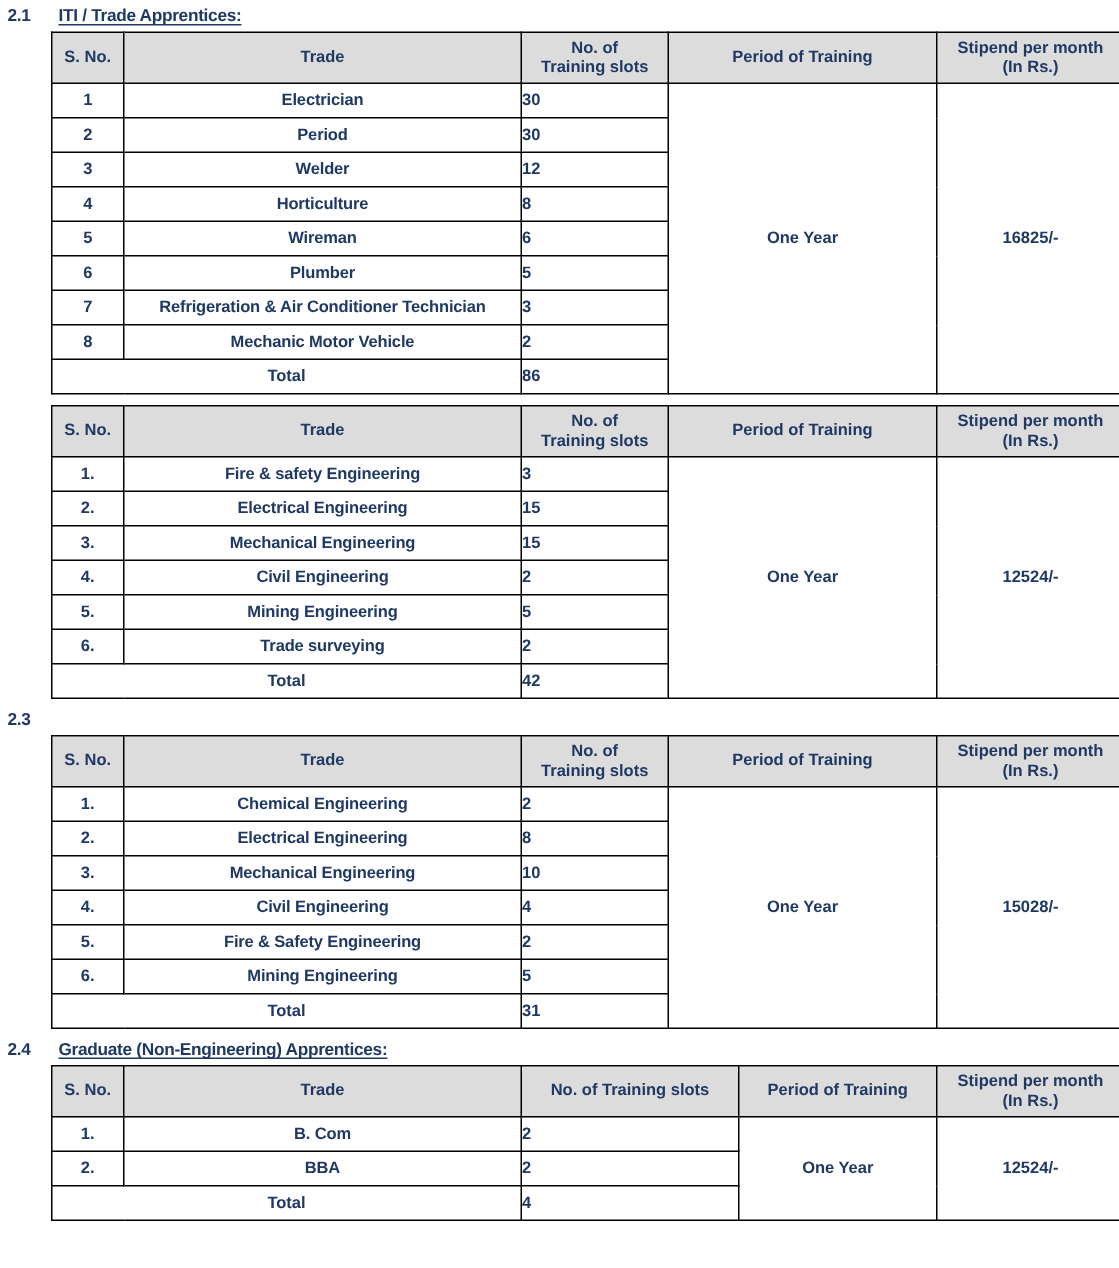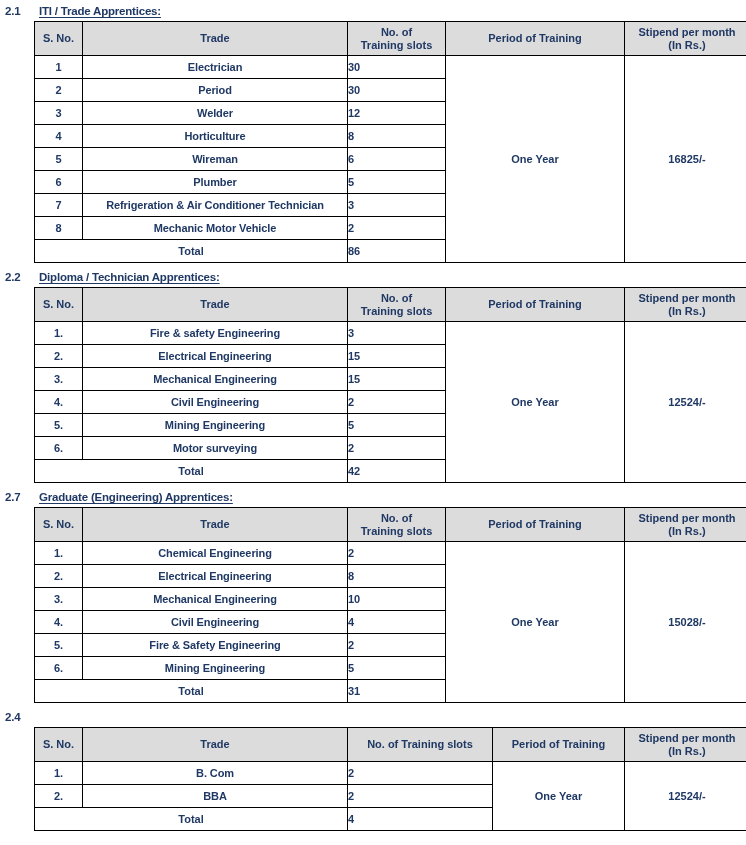--- a/index.html
+++ b/index.html
@@ -212,23 +212,89 @@
           <td class="c-total-label" colspan="2">Total</td>
           <td class="c-slots">86</td>
         </tr>
       </tbody>
     </table>
   </div>
 
   <div class="gap-2"></div>
 
   <div class="section">
+    <table class="apt">
+      <colgroup>
+        <col class="w-sno">
+          <col class="w-trade">
+          <col class="w-slots">
+          <col class="w-period">
+          <col class="w-stip">
+      </colgroup>
+      <thead>
+        <tr>
+          <th>S. No.</th>
+          <th>Trade</th>
+          <th>
+            <span class="two-line">No. of</span>
+            <span class="two-line">Training slots</span>
+          </th>
+          <th>Period of Training</th>
+          <th>
+            <span class="two-line">Stipend per month</span>
+            <span class="two-line">(In Rs.)</span>
+          </th>
+        </tr>
+      </thead>
+      <tbody>
+        <tr>
+          <td class="c-sno">1.</td>
+          <td class="c-trade">Fire &amp; safety Engineering</td>
+          <td class="c-slots">3</td>
+          <td class="c-period" rowspan="7">One Year</td>
+          <td class="c-stipend" rowspan="7">12524/-</td>
+        </tr>
+        <tr>
+          <td class="c-sno">2.</td>
+          <td class="c-trade">Electrical Engineering</td>
+          <td class="c-slots">15</td>
+        </tr>
+        <tr>
+          <td class="c-sno">3.</td>
+          <td class="c-trade">Mechanical Engineering</td>
+          <td class="c-slots">15</td>
+        </tr>
+        <tr>
+          <td class="c-sno">4.</td>
+          <td class="c-trade">Civil Engineering</td>
+          <td class="c-slots">2</td>
+        </tr>
+        <tr>
+          <td class="c-sno">5.</td>
+          <td class="c-trade">Mining Engineering</td>
+          <td class="c-slots">5</td>
+        </tr>
+        <tr>
+          <td class="c-sno">6.</td>
+          <td class="c-trade">Trade surveying</td>
+          <td class="c-slots">2</td>
+        </tr>
+        <tr>
+          <td class="c-total-label" colspan="2">Total</td>
+          <td class="c-slots">42</td>
+        </tr>
+      </tbody>
+    </table>
+  </div>
+
+  <div class="gap-2"></div>
+
+  <div class="section">
     <div class="sec-head">
-      <span class="sec-num">2.2</span>
-      <span class="sec-title">Diploma / Technician Apprentices:</span>
+      <span class="sec-num">2.3</span>
     </div>
     <table class="apt">
       <colgroup>
         <col class="w-sno">
           <col class="w-trade">
           <col class="w-slots">
           <col class="w-period">
           <col class="w-stip">
       </colgroup>
       <thead>
@@ -242,134 +308,64 @@
           <th>Period of Training</th>
           <th>
             <span class="two-line">Stipend per month</span>
             <span class="two-line">(In Rs.)</span>
           </th>
         </tr>
       </thead>
       <tbody>
         <tr>
           <td class="c-sno">1.</td>
-          <td class="c-trade">Fire &amp; safety Engineering</td>
-          <td class="c-slots">3</td>
+          <td class="c-trade">Chemical Engineering</td>
+          <td class="c-slots">2</td>
           <td class="c-period" rowspan="7">One Year</td>
-          <td class="c-stipend" rowspan="7">12524/-</td>
+          <td class="c-stipend" rowspan="7">15028/-</td>
         </tr>
         <tr>
           <td class="c-sno">2.</td>
           <td class="c-trade">Electrical Engineering</td>
-          <td class="c-slots">15</td>
+          <td class="c-slots">8</td>
         </tr>
         <tr>
           <td class="c-sno">3.</td>
           <td class="c-trade">Mechanical Engineering</td>
-          <td class="c-slots">15</td>
+          <td class="c-slots">10</td>
         </tr>
         <tr>
           <td class="c-sno">4.</td>
           <td class="c-trade">Civil Engineering</td>
-          <td class="c-slots">2</td>
+          <td class="c-slots">4</td>
         </tr>
         <tr>
           <td class="c-sno">5.</td>
+          <td class="c-trade">Fire &amp; Safety Engineering</td>
+          <td class="c-slots">2</td>
+        </tr>
+        <tr>
+          <td class="c-sno">6.</td>
           <td class="c-trade">Mining Engineering</td>
           <td class="c-slots">5</td>
         </tr>
         <tr>
-          <td class="c-sno">6.</td>
-          <td class="c-trade">Motor surveying</td>
-          <td class="c-slots">2</td>
-        </tr>
-        <tr>
           <td class="c-total-label" colspan="2">Total</td>
-          <td class="c-slots">42</td>
+          <td class="c-slots">31</td>
         </tr>
       </tbody>
     </table>
   </div>
 
   <div class="gap-2"></div>
 
   <div class="section">
     <div class="sec-head">
-      <span class="sec-num">2.7</span>
-      <span class="sec-title">Graduate (Engineering) Apprentices:</span>
-    </div>
-    <table class="apt">
-      <colgroup>
-        <col class="w-sno">
-          <col class="w-trade">
-          <col class="w-slots">
-          <col class="w-period">
-          <col class="w-stip">
-      </colgroup>
-      <thead>
-        <tr>
-          <th>S. No.</th>
-          <th>Trade</th>
-          <th>
-            <span class="two-line">No. of</span>
-            <span class="two-line">Training slots</span>
-          </th>
-          <th>Period of Training</th>
-          <th>
-            <span class="two-line">Stipend per month</span>
-            <span class="two-line">(In Rs.)</span>
-          </th>
-        </tr>
-      </thead>
-      <tbody>
-        <tr>
-          <td class="c-sno">1.</td>
-          <td class="c-trade">Chemical Engineering</td>
-          <td class="c-slots">2</td>
-          <td class="c-period" rowspan="7">One Year</td>
-          <td class="c-stipend" rowspan="7">15028/-</td>
-        </tr>
-        <tr>
-          <td class="c-sno">2.</td>
-          <td class="c-trade">Electrical Engineering</td>
-          <td class="c-slots">8</td>
-        </tr>
-        <tr>
-          <td class="c-sno">3.</td>
-          <td class="c-trade">Mechanical Engineering</td>
-          <td class="c-slots">10</td>
-        </tr>
-        <tr>
-          <td class="c-sno">4.</td>
-          <td class="c-trade">Civil Engineering</td>
-          <td class="c-slots">4</td>
-        </tr>
-        <tr>
-          <td class="c-sno">5.</td>
-          <td class="c-trade">Fire &amp; Safety Engineering</td>
-          <td class="c-slots">2</td>
-        </tr>
-        <tr>
-          <td class="c-sno">6.</td>
-          <td class="c-trade">Mining Engineering</td>
-          <td class="c-slots">5</td>
-        </tr>
-        <tr>
-          <td class="c-total-label" colspan="2">Total</td>
-          <td class="c-slots">31</td>
-        </tr>
-      </tbody>
-    </table>
-  </div>
-
-  <div class="gap-2"></div>
-
-  <div class="section">
-    <div class="sec-head">
       <span class="sec-num">2.4</span>
+      <span class="sec-title">Graduate (Non-Engineering) Apprentices:</span>
     </div>
     <table class="apt">
       <colgroup>
         <col class="w4-sno">
           <col class="w4-trade">
           <col class="w4-slots">
           <col class="w4-period">
           <col class="w4-stip">
       </colgroup>
       <thead>

